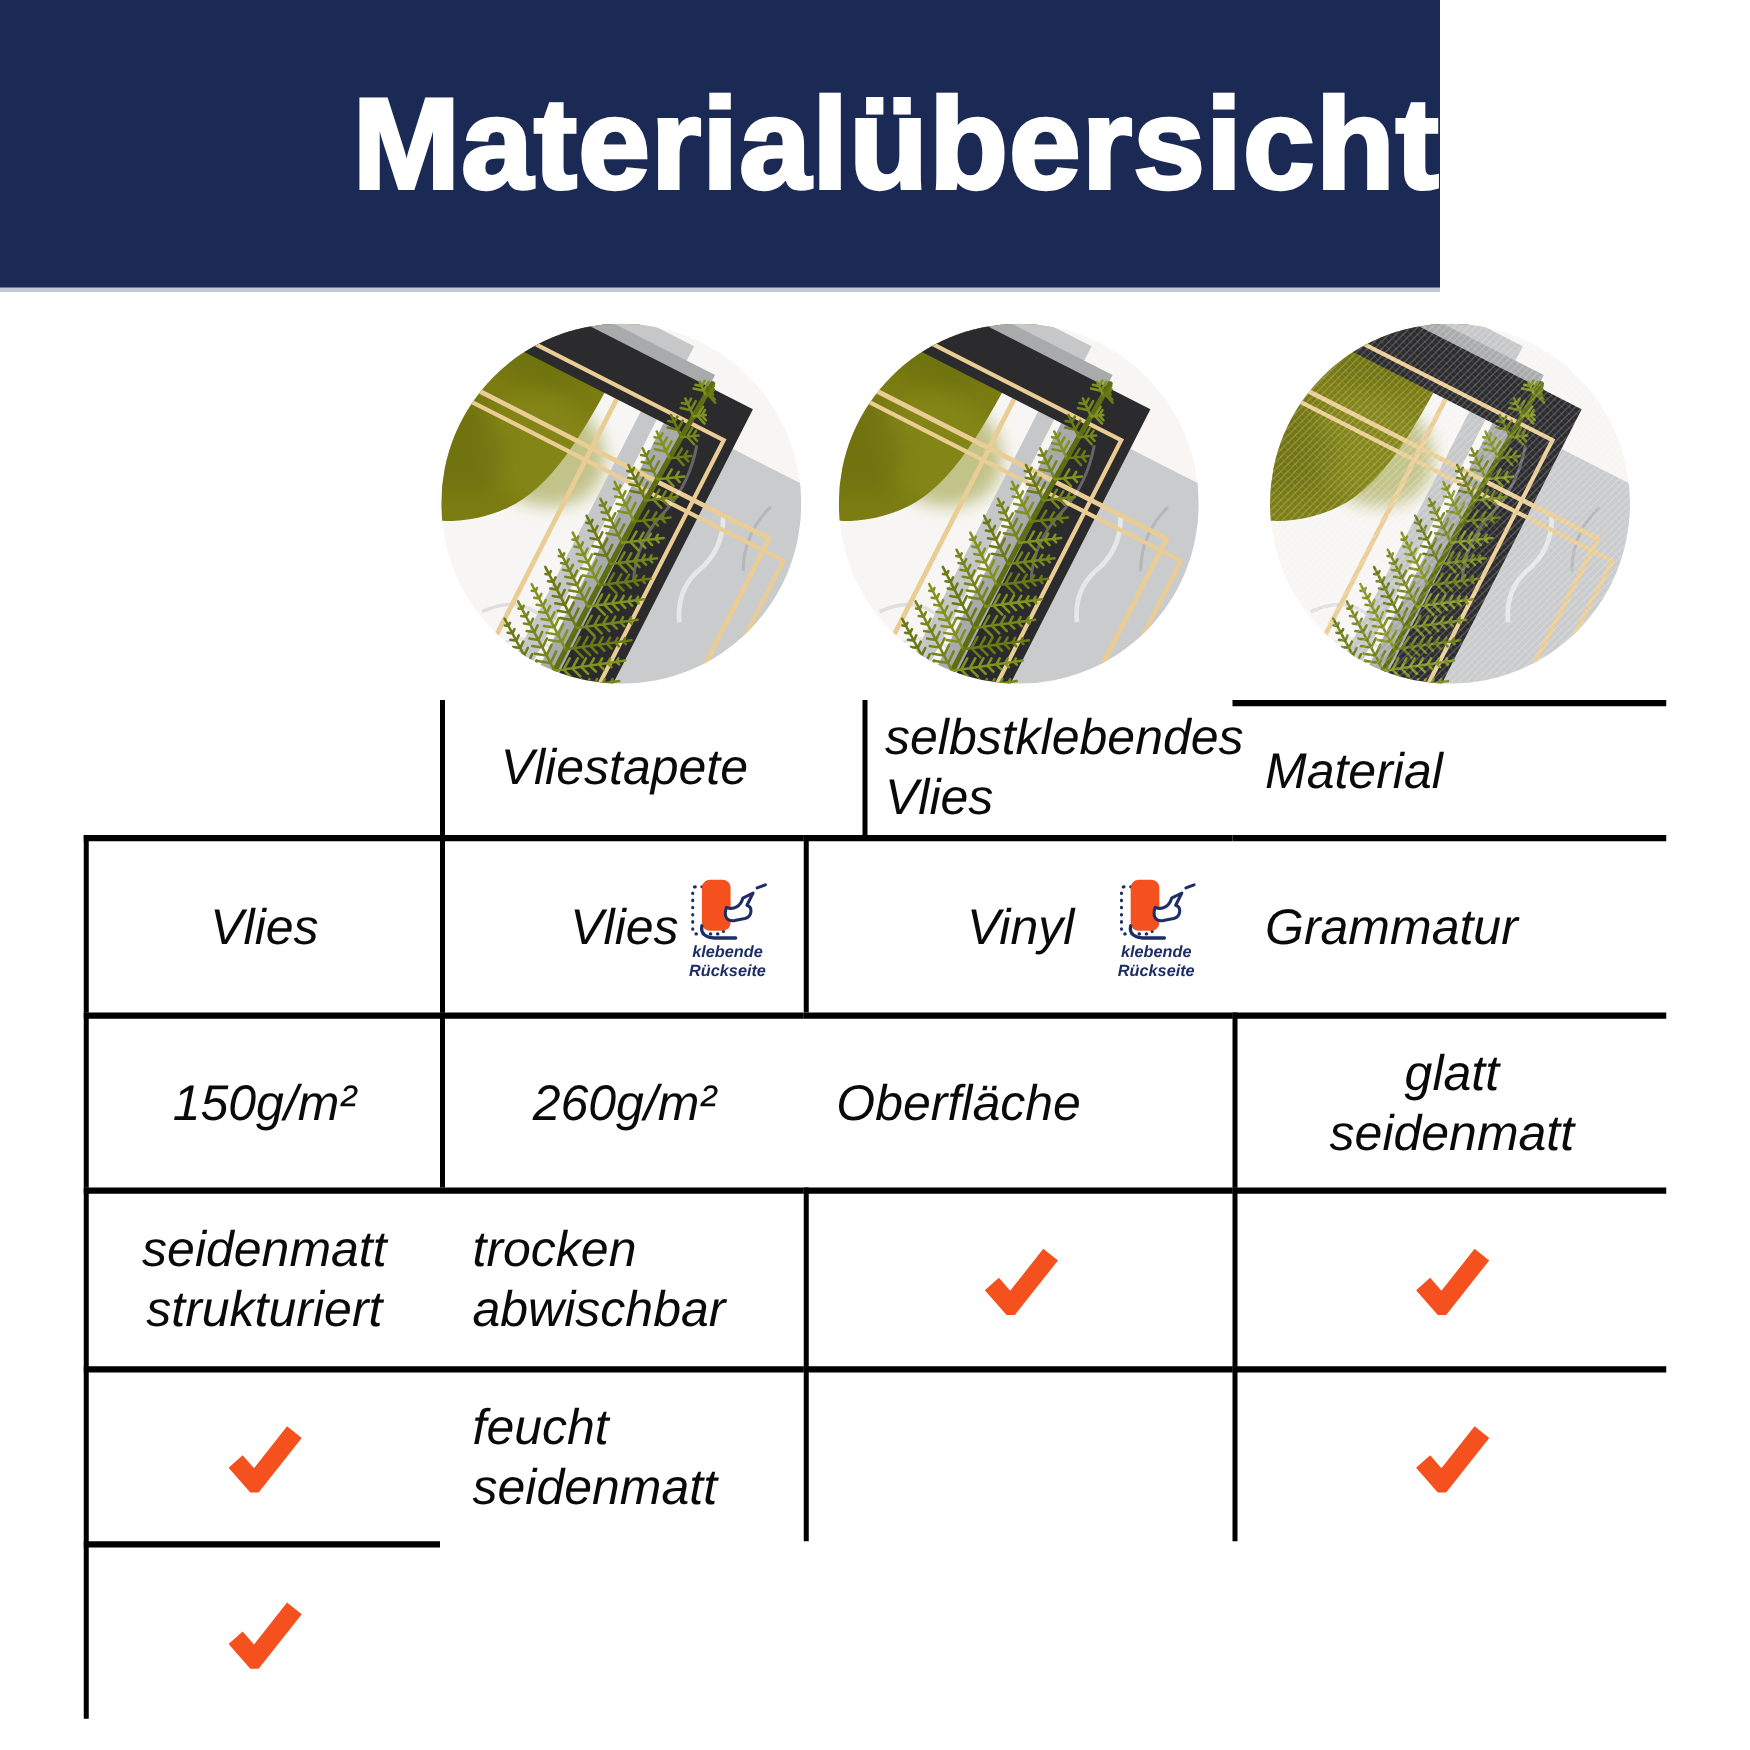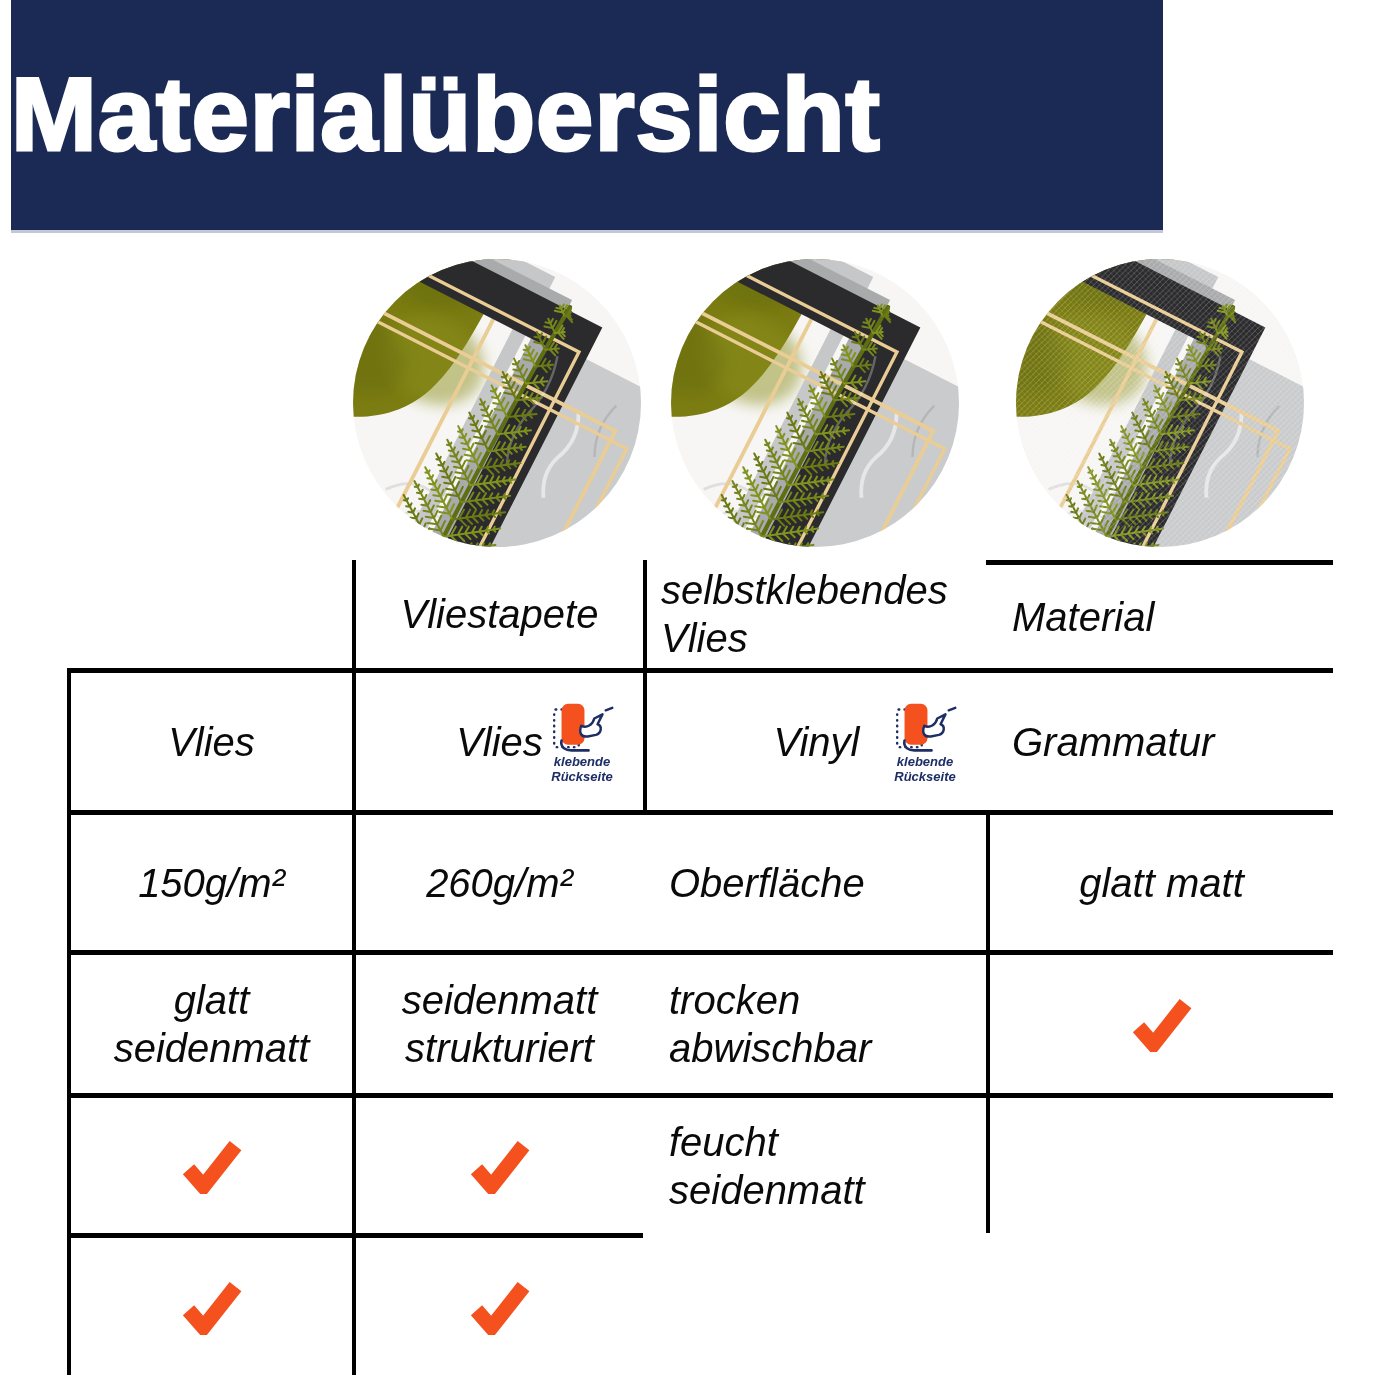--- a/index.html
+++ b/index.html
@@ -2,40 +2,40 @@
 <html><head>
 <meta charset="utf-8">
 <style>
   html,body{margin:0;padding:0;background:#ffffff;}
   body{width:1400px;height:1400px;position:relative;overflow:hidden;
        font-family:"Liberation Sans","DejaVu Sans",sans-serif;color:#0a0a0a;}
 
   
   .header{position:absolute;left:0;top:0;width:1152px;height:230px;
           background:#1B2A55;border-bottom:3px solid #C3C8D7;
-          display:flex;align-items:center;justify-content:flex-start;margin-left:11px;}
+          display:flex;align-items:center;justify-content:flex-end;}
   .title{color:#ffffff;font-size:103px;font-weight:700;letter-spacing:1px;
          -webkit-text-stroke:3px #ffffff;white-space:nowrap;}
 
   
   .art{position:absolute;top:259px;width:288px;height:288px;}
   .art1{left:353px}.art2{left:671px}.art3{left:1016px}
 
   
   .tbl{position:absolute;left:67px;top:560px;display:grid;
        grid-template-columns:285px 291px 343px 347px;
        grid-template-rows:108px 142px 140px 143px 140px 142px;
        font-size:40px;line-height:1.2;font-style:italic;}
   .cell{display:flex;align-items:center;justify-content:center;
         text-align:center;position:relative;box-sizing:border-box;}
   .bl{border-left:4px solid #000;}
   .bt{border-top:5px solid #000;}
   .pre{white-space:pre-line;}
   .rowlabel{justify-content:flex-start;padding-left:26px;text-align:left;}
-  .colhead-left{justify-content:flex-start;padding-left:14px;text-align:left;}
+  .colhead-left{justify-content:flex-start;padding-left:14px;text-align:left;margin-left:47px;}
 
   
   .badge{position:absolute;right:2px;top:50%;transform:translateY(-50%);
          width:118px;display:flex;flex-direction:column;align-items:center;}
   .badge-text{font-size:13px;font-weight:700;color:#1D2D66;line-height:1.18;
               text-align:center;white-space:pre-line;}
 
   .check svg{display:block;}
 </style>
 </head>
@@ -184,23 +184,20 @@
     <span>150g/m²</span>
   </div>
   <div class="cell bt bl">
     <span>260g/m²</span>
   </div>
 
   <div class="cell bt rowlabel">
     <span class="pre">Oberfläche</span>
   </div>
   <div class="cell bt bl">
-    <span class="pre">glatt matt</span>
-  </div>
-  <div class="cell bt bl">
     <span class="pre">glatt
 seidenmatt</span>
   </div>
   <div class="cell bt bl">
     <span class="pre">seidenmatt
 strukturiert</span>
   </div>
 
   <div class="cell bt rowlabel">
     <span class="pre">trocken

